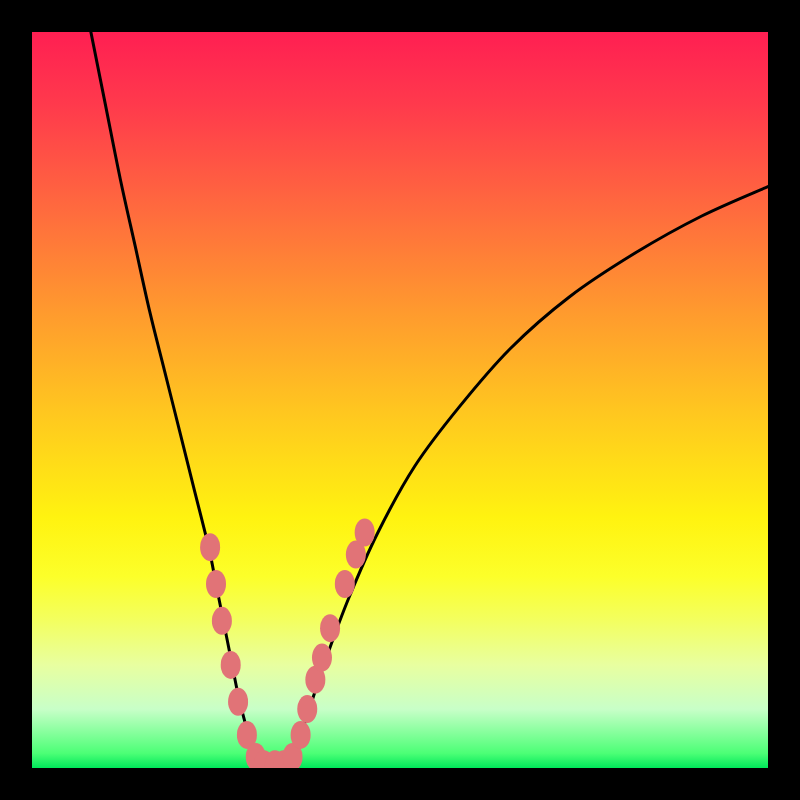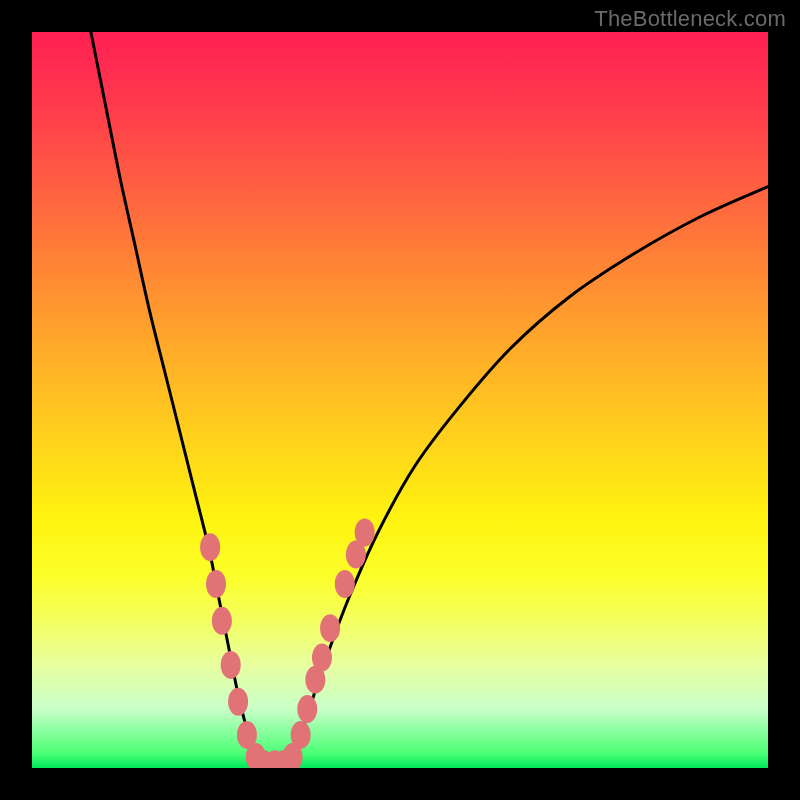--- a/index.html
+++ b/index.html
@@ -57,21 +57,20 @@
     font-size: 22px;
     font-weight: 500;
     color: #6a6a6a;
     letter-spacing: 0.2px;
   }
 </style>
 </head>
 <body>
 
 <div class="frame">
-  <div class="watermark">TheBottleneck.com</div>
 
   <div class="plot">
     <div class="gradient"></div>
     <svg class="curve-layer" viewBox="0 0 736 736" preserveAspectRatio="none">
       <g id="curve-group">
           <path d="M 58.88 0.00 C 61.33 12.27, 68.69 49.07, 73.60 73.60 C 78.51 98.13, 83.41 123.89, 88.32 147.20 C 93.23 170.51, 98.13 191.36, 103.04 213.44 C 107.95 235.52, 112.85 258.83, 117.76 279.68 C 122.67 300.53, 127.57 318.93, 132.48 338.56 C 137.39 358.19, 142.29 377.81, 147.20 397.44 C 152.11 417.07, 157.01 436.69, 161.92 456.32 C 166.83 475.95, 172.96 499.25, 176.64 515.20 C 180.32 531.15, 181.55 539.73, 184.00 552.00 C 186.45 564.27, 188.91 576.53, 191.36 588.80 C 193.81 601.07, 196.27 613.33, 198.72 625.60 C 201.17 637.87, 203.63 651.36, 206.08 662.40 C 208.53 673.44, 210.99 683.25, 213.44 691.84 C 215.89 700.43, 218.35 706.56, 220.80 713.92 C 223.25 721.28, 226.93 732.32, 228.16 736.00 C 229.39 739.68, 226.93 736.00, 228.16 736.00 C 229.39 736.00, 233.07 736.00, 235.52 736.00 C 237.97 736.00, 240.43 736.00, 242.88 736.00 C 245.33 736.00, 247.79 736.00, 250.24 736.00 C 252.69 736.00, 256.37 736.00, 257.60 736.00 C 258.83 736.00, 256.37 739.68, 257.60 736.00 C 258.83 732.32, 261.28 724.96, 264.96 713.92 C 268.64 702.88, 274.77 684.48, 279.68 669.76 C 284.59 655.04, 288.27 642.77, 294.40 625.60 C 300.53 608.43, 307.89 587.57, 316.48 566.72 C 325.07 545.87, 334.88 522.56, 345.92 500.48 C 356.96 478.40, 369.23 455.09, 382.72 434.24 C 396.21 413.39, 410.93 394.99, 426.88 375.36 C 442.83 355.73, 460.00 334.88, 478.40 316.48 C 496.80 298.08, 516.43 280.91, 537.28 264.96 C 558.13 249.01, 581.44 234.29, 603.52 220.80 C 625.60 207.31, 647.68 195.04, 669.76 184.00 C 691.84 172.96, 724.96 159.47, 736.00 154.56" fill="none" stroke="#000000" stroke-width="3" stroke-linecap="round" stroke-linejoin="round"></path>
         </g>
       <g id="marker-group">
           <ellipse cx="178.11" cy="515.20" rx="10" ry="14" fill="#e17377"></ellipse>
           <ellipse cx="184.00" cy="552.00" rx="10" ry="14" fill="#e17377"></ellipse>

